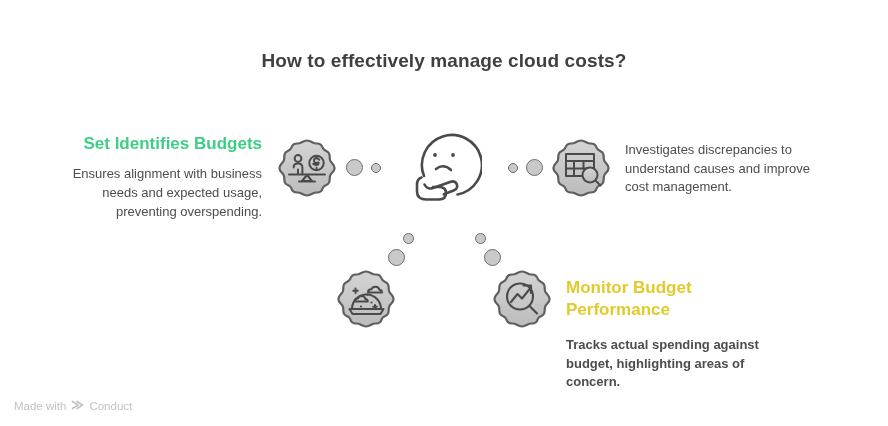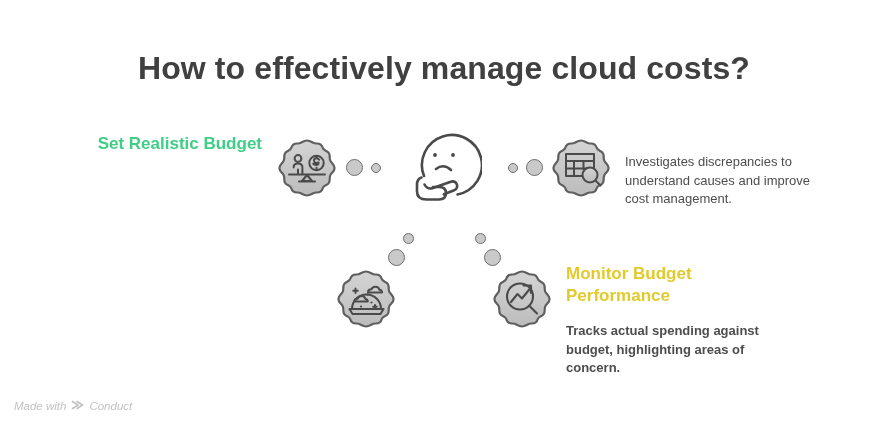--- a/index.html
+++ b/index.html
@@ -23,21 +23,21 @@
     height: 426px;
   }
 
   
   .title {
     position: absolute;
     left: 0;
     top: 50px;
     width: 888px;
     text-align: center;
-    font-size: 32px;
+    font-size: 19px;
     font-weight: bold;
     color: #404040;
     letter-spacing: 0.1px;
   }
 
   
   .block { position: absolute; }
   .block .heading {
     font-size: 17px;
     font-weight: bold;
@@ -51,25 +51,25 @@
     margin: 0;
   }
 
   .block.right  { text-align: left; }
   .block.left   { text-align: right; }
 
   
   #block-budgets  { left: 40px;  top: 133px; width: 222px; }
   #block-variance { left: 625px; top: 127px; width: 205px; }
   #block-forecast { left: 100px; top: 271px; width: 222px; }
-  #block-monitor  { left: 566px; top: 263px; width: 210px; }
+  #block-monitor  { left: 566px; top: 277px; width: 210px; }
 
   #block-budgets  .body { padding-left: 10px; }
   #block-forecast .body { padding-left: 10px; }
-  #block-variance .body { margin-top: 26px; }
+  #block-variance .body { margin-top: 14px; }
   #block-monitor  .body { margin-top: 14px; font-weight: bold; }
 
   
   .bubble {
     position: absolute;
     width: 64px;
     height: 64px;
   }
   .bubble svg { display: block; width: 100%; height: 100%; }
 
@@ -114,21 +114,20 @@
   
   #watermark {
     position: absolute;
     left: 14px;
     top: 399px;
     display: flex;
     align-items: center;
     gap: 5px;
     color: #c2c2c2;
     font-size: 11.5px;
-    font-style: italic;
   }
   #watermark .wm-logo { display: block; }
 </style>
 </head>
 <body>
 
 <div id="stage">
 
   <div class="title">How to effectively manage cloud costs?</div>
 
@@ -239,21 +238,22 @@
   <div class="dot" id="dot-l1"></div>
   <div class="dot" id="dot-l2"></div>
   <div class="dot" id="dot-r1"></div>
   <div class="dot" id="dot-r2"></div>
   <div class="dot" id="dot-bl1"></div>
   <div class="dot" id="dot-bl2"></div>
   <div class="dot" id="dot-br1"></div>
   <div class="dot" id="dot-br2"></div>
 
   <div class="block left" id="block-budgets">
-    <p class="heading" style="color:#3ECE86">Set Realistic Budget</p>
+    <p class="heading" style="color:#3ECE86">Set Identifies Budgets</p>
+    <p class="body">Ensures alignment with business needs and expected usage, preventing overspending.</p>
   </div>
 
   <div class="block right" id="block-variance">
     <p class="body">Investigates discrepancies to understand causes and improve cost management.</p>
   </div>
 
 
   <div class="block right" id="block-monitor">
     <p class="heading" style="color:#E2CA2A">Monitor Budget Performance</p>
     <p class="body">Tracks actual spending against budget, highlighting areas of concern.</p>

